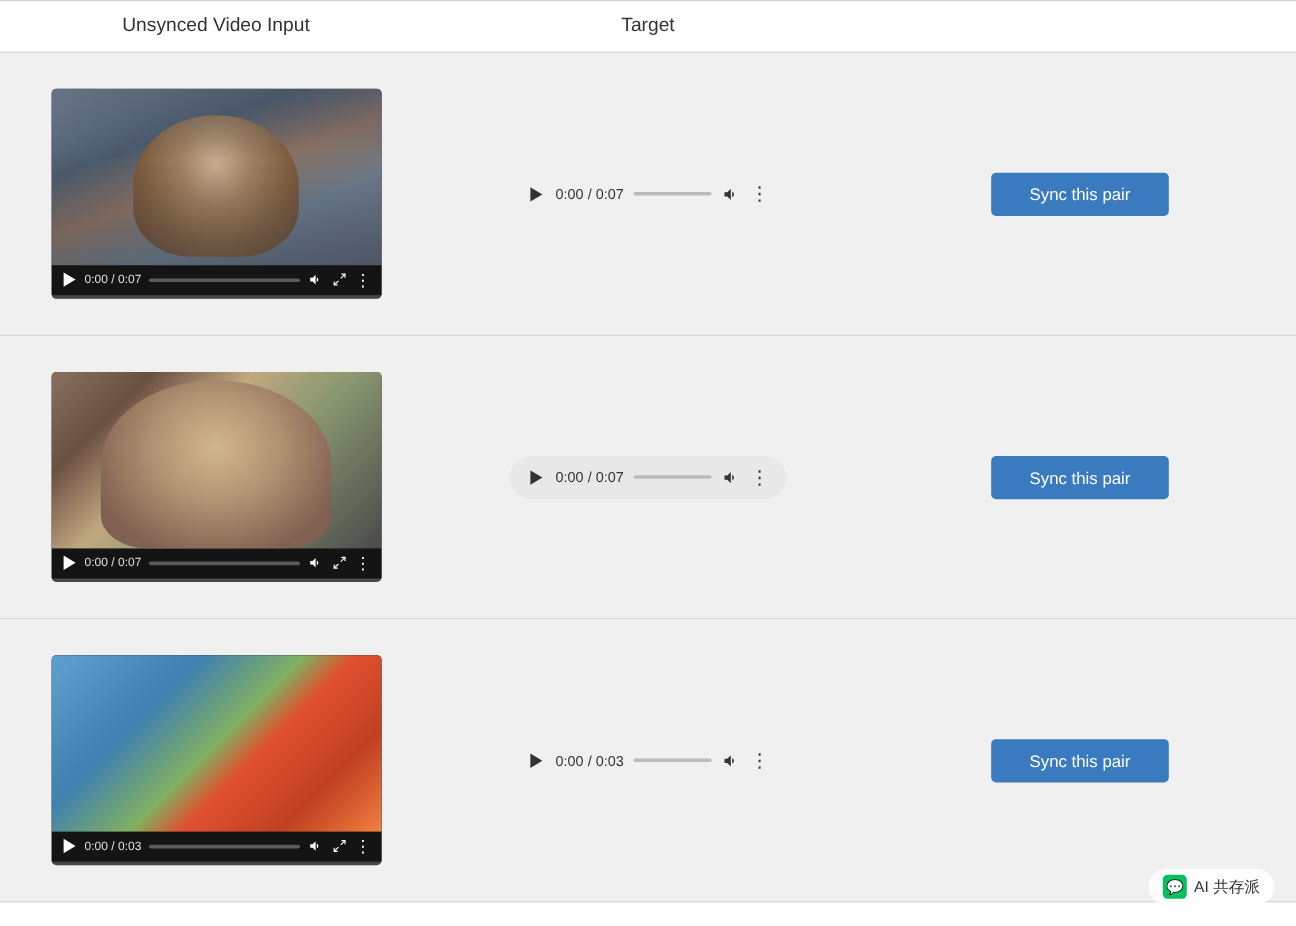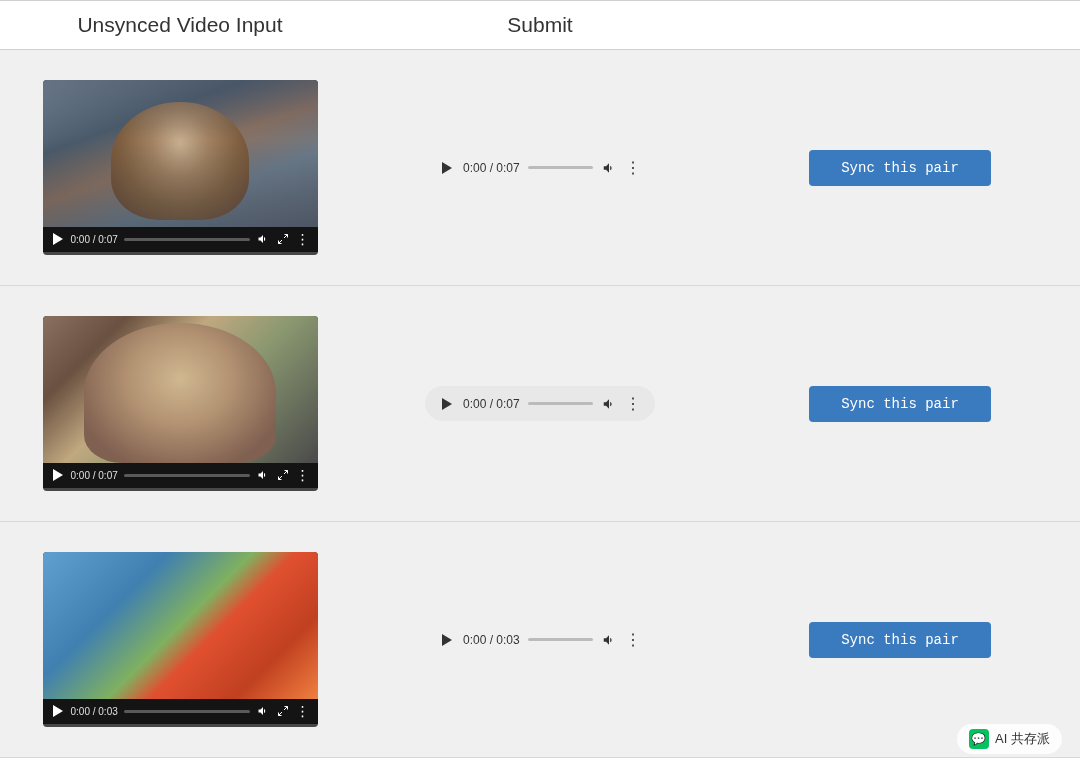--- a/index.html
+++ b/index.html
@@ -19,21 +19,21 @@
       display: grid;
       grid-template-columns: 1fr 1fr 1fr;
       border-bottom: 1px solid #d0d0d0;
       border-top: 1px solid #d0d0d0;
       padding: 12px 0;
       background: #ffffff;
     }
 
     .header-cell {
       text-align: center;
-      font-size: 21px;
+      font-size: 16px;
       color: #333;
       font-weight: 400;
     }
 
     .row {
       display: grid;
       grid-template-columns: 1fr 1fr 1fr;
       align-items: center;
       background: #f0f0f0;
       border-bottom: 1px solid #d8d8d8;
@@ -302,21 +302,20 @@
 
     .sync-btn {
       background: #3a7abf;
       color: white;
       border: none;
       border-radius: 4px;
       padding: 10px 32px;
       font-size: 14px;
       cursor: pointer;
       white-space: nowrap;
-      font-family: Liberation Mono, monospace;
     }
 
     
     .watermark {
       position: fixed;
       bottom: 18px;
       right: 18px;
       background: rgba(255,255,255,0.85);
       border-radius: 20px;
       padding: 5px 12px;
@@ -337,21 +336,21 @@
       justify-content: center;
       font-size: 12px;
       color: white;
     }
   </style>
 </head>
 <body>
 
 <div class="header">
   <div class="header-cell">Unsynced Video Input</div>
-  <div class="header-cell">Submit</div>
+  <div class="header-cell">Target</div>
 </div>
 
 <div id="rows-container">
     <div class="row">
 
     <div class="video-cell">
       <div class="video-wrapper">
         <div class="video-thumb thumb-chaplin"></div>
         <div class="video-controls">
           <div class="ctrl-play"></div>

